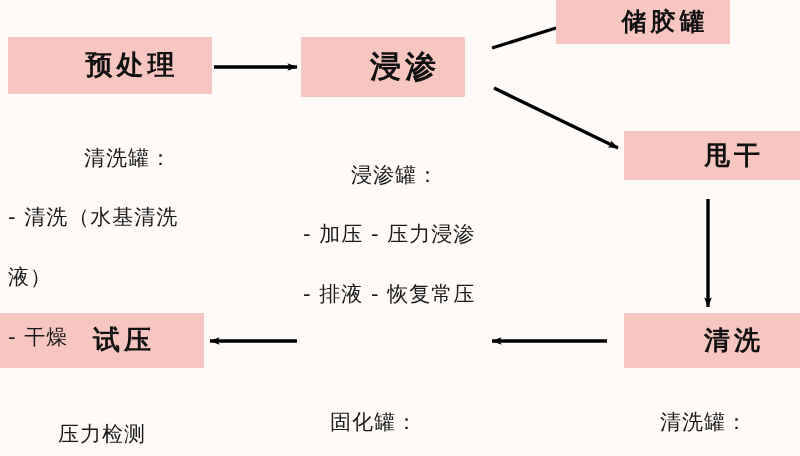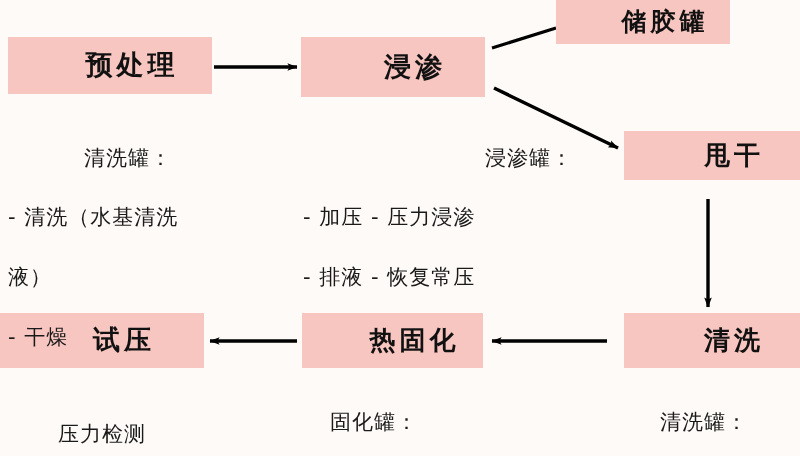--- a/index.html
+++ b/index.html
@@ -84,53 +84,50 @@
 
     <line x1="607" y1="341" x2="492" y2="341" stroke="#000000" stroke-width="3.4" marker-end="url(#ah)"></line>
 
     <line x1="297" y1="341" x2="210" y2="341" stroke="#000000" stroke-width="3.4" marker-end="url(#ah)"></line>
   </svg>
 
   <div class="node" style="left:8px; top:37px; width:204px; height:57px; font-size:27px;">
     <span class="node-label">预处理</span>
   </div>
 
-  <div class="node" style="left:301px; top:37px; width:184px; height:60px; font-size:27px;">
+  <div class="node" style="left:301px; top:37px; width:164px; height:60px; font-size:31px;">
     <span class="node-label">浸渗</span>
   </div>
 
   <div class="node" style="left:556px; top:0px; width:174px; height:44px; font-size:25px;">
     <span class="node-label">储胶罐</span>
   </div>
 
   <div class="node" style="left:624px; top:131px; width:176px; height:49px; font-size:26px;">
     <span class="node-label">甩干</span>
   </div>
 
   <div class="node" style="left:624px; top:313px; width:176px; height:55px; font-size:26px;">
     <span class="node-label">清洗</span>
   </div>
 
-  <div class="node" style="left:302px; top:313px; width:181px; height:55px; font-size:26px;">
-    <span class="node-label">热固化</span>
-  </div>
 
   <div class="node" style="left:0px; top:313px; width:204px; height:55px; font-size:27px;">
     <span class="node-label">试压</span>
   </div>
 
   <div class="caption" style="left:8px; top:114px; width:240px; font-size:21px;">
     <span class="cap-title center-title">清洗罐：</span>
     <span class="cap-line">- 清洗（水基清洗</span>
     <span class="cap-line">液）</span>
     <span class="cap-line">- 干燥</span>
   </div>
 
   <div class="caption" style="left:303px; top:114px; width:270px; font-size:21px;">
-    <span class="cap-title center-title" style="text-align:right; padding-left:48px;">浸渗罐：</span>
+    <span class="cap-title center-title" style="text-align:left; padding-left:48px;margin-top:17px;">浸渗罐：</span>
     <span class="cap-line">- 加压     - 压力浸渗</span>
     <span class="cap-line">- 排液     - 恢复常压</span>
   </div>
 
   <div class="caption" style="left:0px; top:390px; width:204px; font-size:21px; text-align:center;">
     <span class="cap-title">压力检测</span>
   </div>
 
   <div class="caption" style="left:300px; top:378px; width:200px; font-size:21px;">
     <span class="cap-title" style="padding-left:30px;">固化罐：</span>

